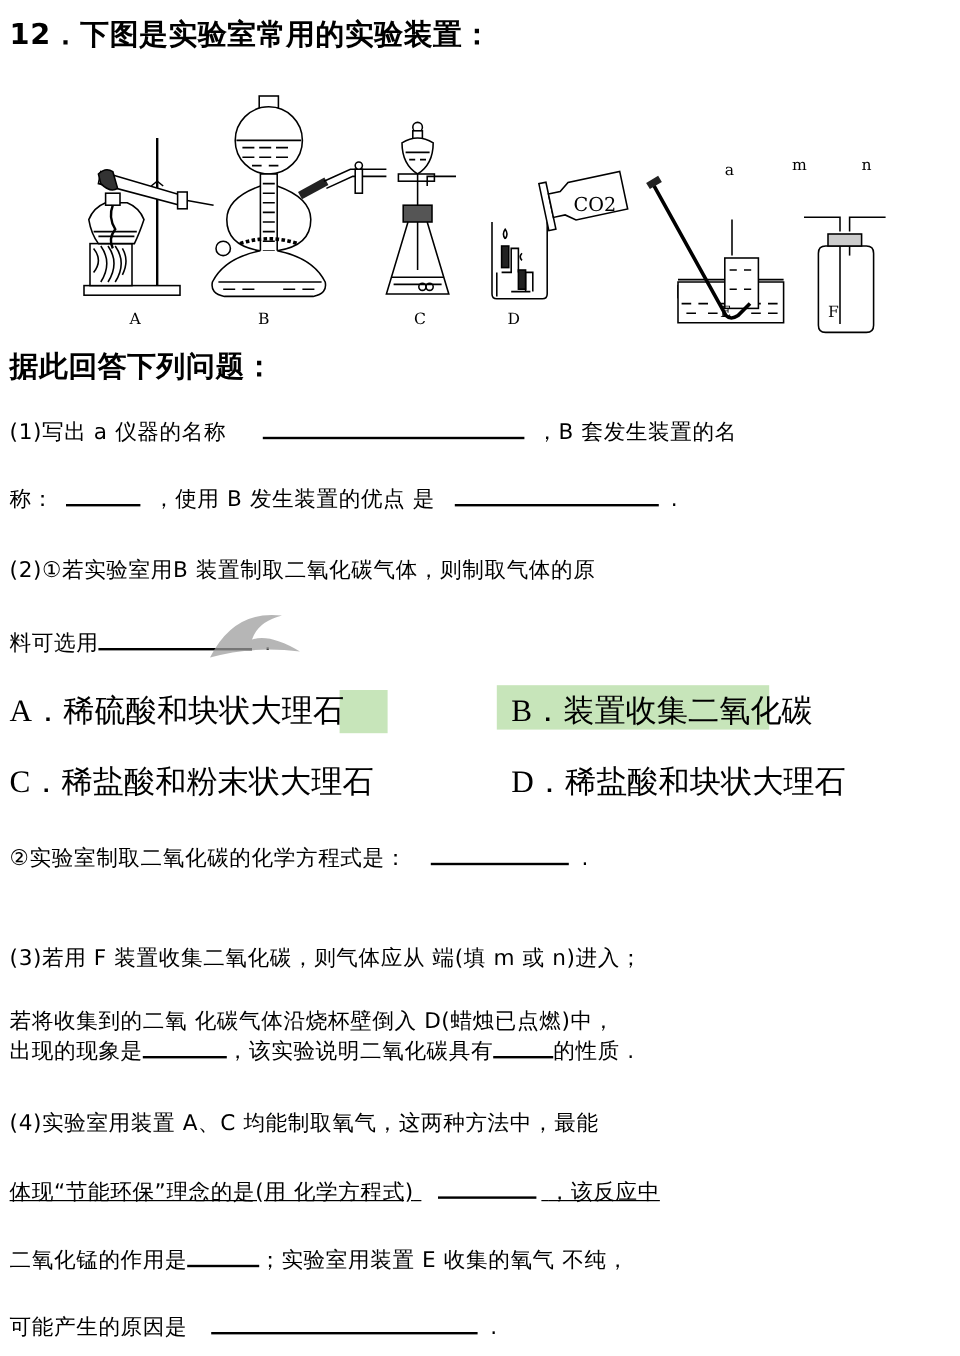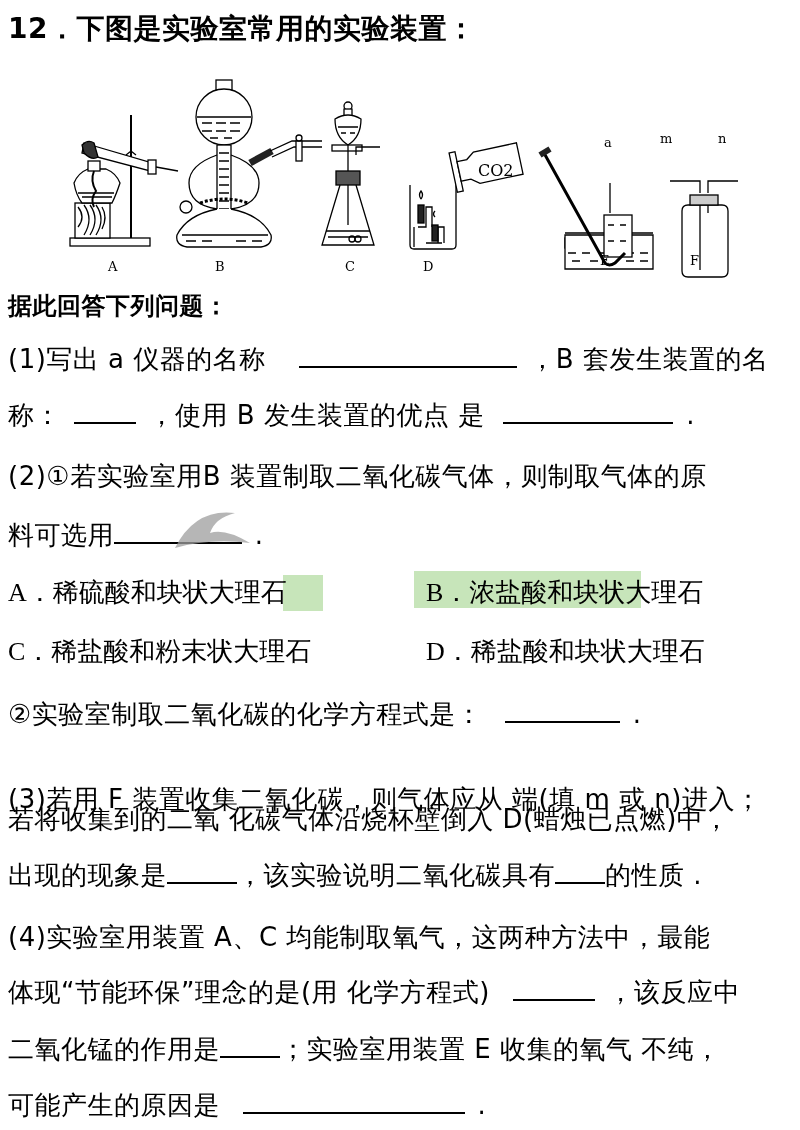--- a/index.html
+++ b/index.html
@@ -1,18 +1,18 @@
 <!DOCTYPE html>
 <html><head>
 <meta charset="utf-8">
 <style>
   html, body { margin: 0; padding: 0; background: #ffffff; }
   body { width: 800px; height: 1130px; position: relative; overflow: hidden; color: #000; font-family: "DejaVu Sans", sans-serif; }
-  .line { position: absolute; left: 8px; white-space: nowrap; font-size: 26px; line-height: 34px; letter-spacing: 0.5px; }
-  .title { font-weight: bold; font-size: 28px; top: 12px; }
+  .line { position: absolute; left: 8px; white-space: nowrap; font-size: 18px; line-height: 34px; letter-spacing: 0.5px; }
+  .title { font-weight: bold; font-size: 24px; top: 12px; }
   .subhead { font-weight: bold; font-size: 24px; top: 291px; font-family: Liberation Mono, monospace; }
   .blank { display: inline-block; border-bottom: 2px solid #000; height: 22px; vertical-align: baseline; margin: 0 4px; }
   .figure { position: absolute; left: 60px; top: 75px; width: 680px; height: 205px; }
   .fig-label { position: absolute; font-family: "DejaVu Serif", serif; font-size: 13px; }
   .opt { position: absolute; white-space: nowrap; font-size: 26px; line-height: 34px; font-family: Liberation Serif, serif; }
   .hl { position: absolute; background: #b9dfa9; opacity: 0.8; }
   .watermark { position: absolute; left: 170px; top: 503px; width: 90px; height: 60px; }
 </style>
 </head>
 <body>
@@ -137,38 +137,38 @@
 </div>
 
 <svg class="watermark" viewBox="0 0 90 60">
   <path d="M5 45 q20 -40 60 -35 q-20 5 -25 20 q15 -5 40 10 q-40 -5 -75 5 z" fill="#9e9e9e" opacity="0.75"></path>
 </svg>
 
 <div class="hl" style="left:283px;top:575px;width:40px;height:36px;"></div>
 <div class="hl" style="left:414px;top:571px;width:227px;height:37px;"></div>
 
 <div class="opt" style="left:8px;top:576px;">A．稀硫酸和块状大理石</div>
-<div class="opt" style="left:426px;top:576px;">B．浓盐酸和块状大理石</div>
+<div class="opt" style="left:426px;top:576px;">B．装置收集二氧化碳</div>
 <div class="opt" style="left:8px;top:635px;text-align:right;">C．稀盐酸和粉末状大理石</div>
 <div class="opt" style="left:426px;top:635px;">D．稀盐酸和块状大理石</div>
 
 <div class="line" style="top:697px;">
   <span>②实验室制取二氧化碳的化学方程式是：</span>
   <span class="blank" style="width:115px;margin-left:14px;"></span>
   <span>.</span>
 </div>
 
 <div class="line" style="top:746px;margin-top:36px;">(3)若用 F 装置收集二氧化碳，则气体应从  端(填 m 或 n)进入；</div>
-<div class="line" style="top:802px;text-align:right;">若将收集到的二氧 化碳气体沿烧杯壁倒入 D(蜡烛已点燃)中，</div>
+<div class="line" style="top:835px;text-align:right;">若将收集到的二氧 化碳气体沿烧杯壁倒入 D(蜡烛已点燃)中，</div>
 <div class="line" style="top:858px;">
   <span>出现的现象是</span><span class="blank" style="width:70px;margin:0;"></span><span>，该实验说明二氧化碳具有</span><span class="blank" style="width:50px;margin:0;"></span><span>的性质 .</span>
 </div>
 
 <div class="line" style="top:920px;">(4)实验室用装置 A、C 均能制取氧气，这两种方法中，最能</div>
-<div class="line" style="top:975px;">
+<div class="line" style="top:975px;text-decoration:underline;">
   <span>体现“节能环保”理念的是(用 化学方程式)</span>
   <span class="blank" style="width:82px;margin-left:14px;"></span>
   <span>，该反应中</span>
 </div>
 <div class="line" style="top:1032px;">
   <span>二氧化锰的作用是</span><span class="blank" style="width:60px;margin:0;"></span><span>；实验室用装置 E 收集的氧气 不纯，</span>
 </div>
 <div class="line" style="top:1088px;">
   <span>可能产生的原因是</span>
   <span class="blank" style="width:222px;margin-left:14px;"></span>

